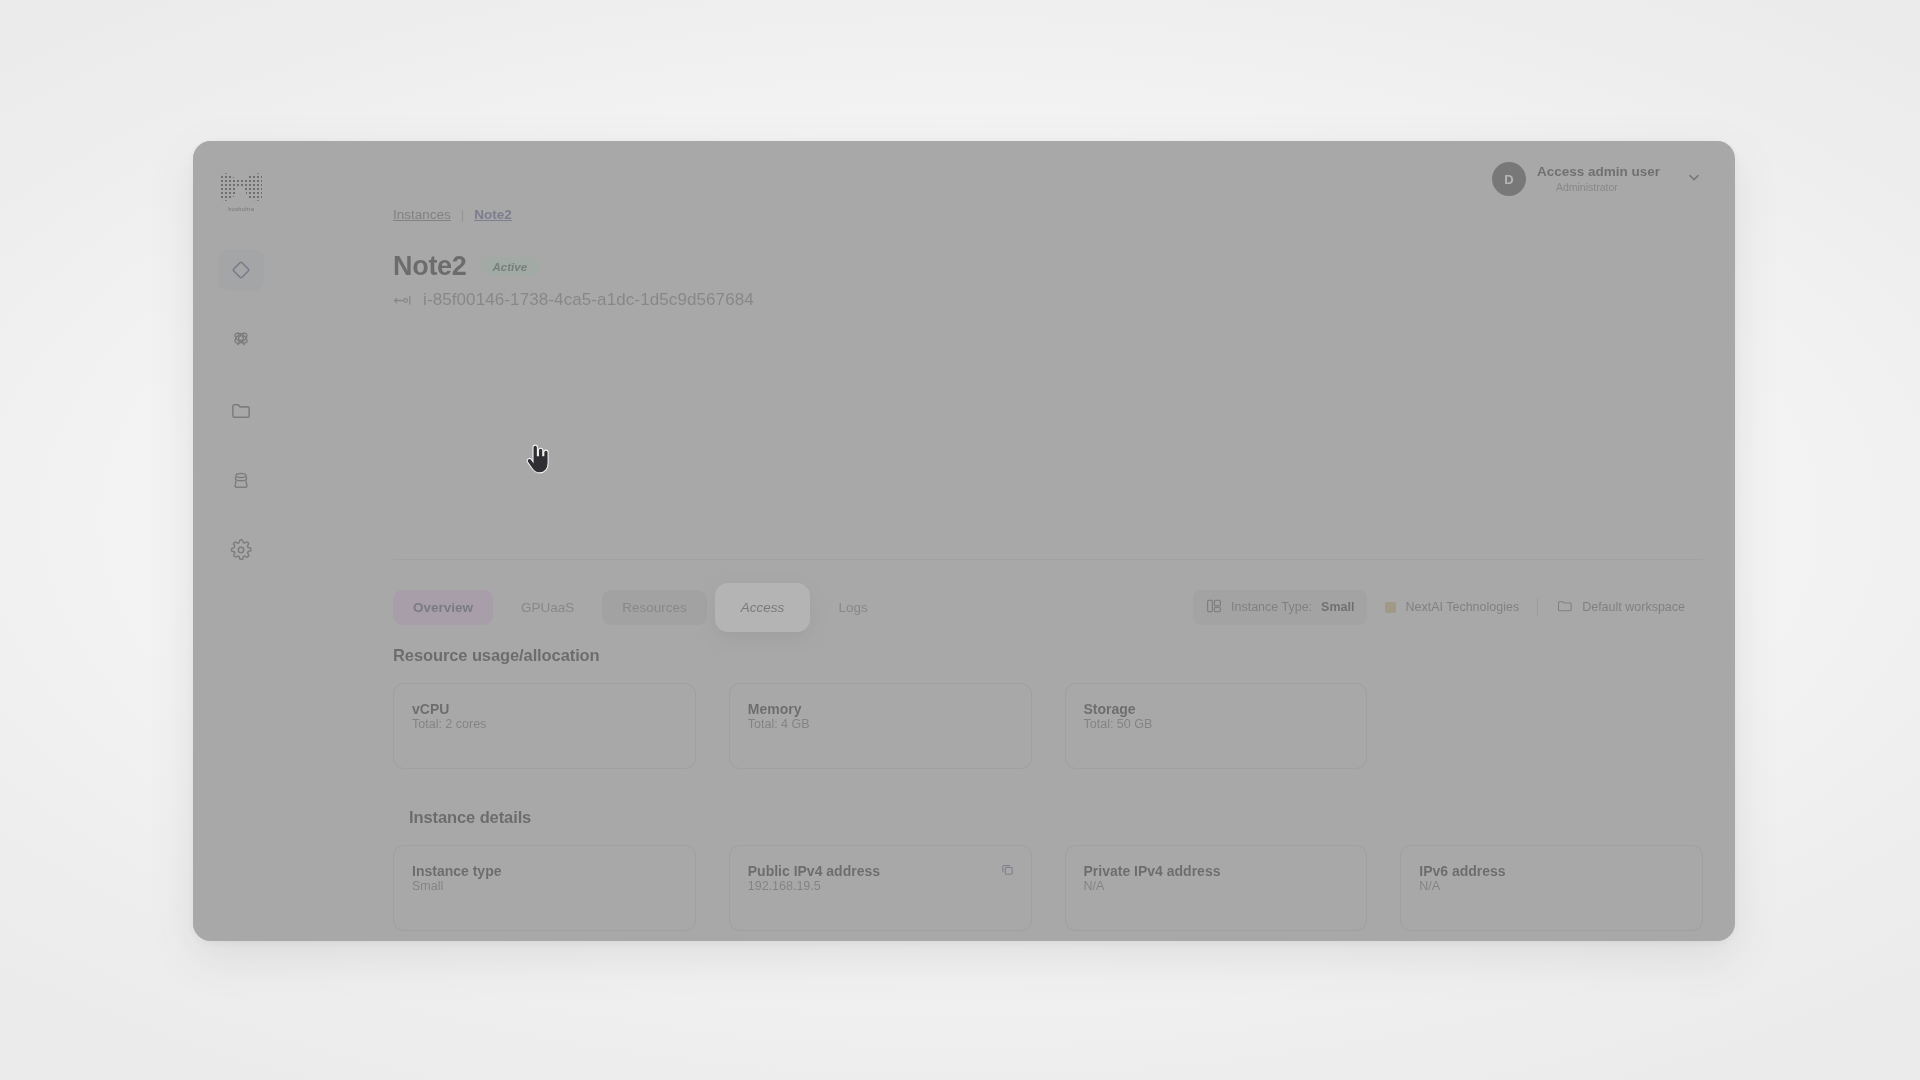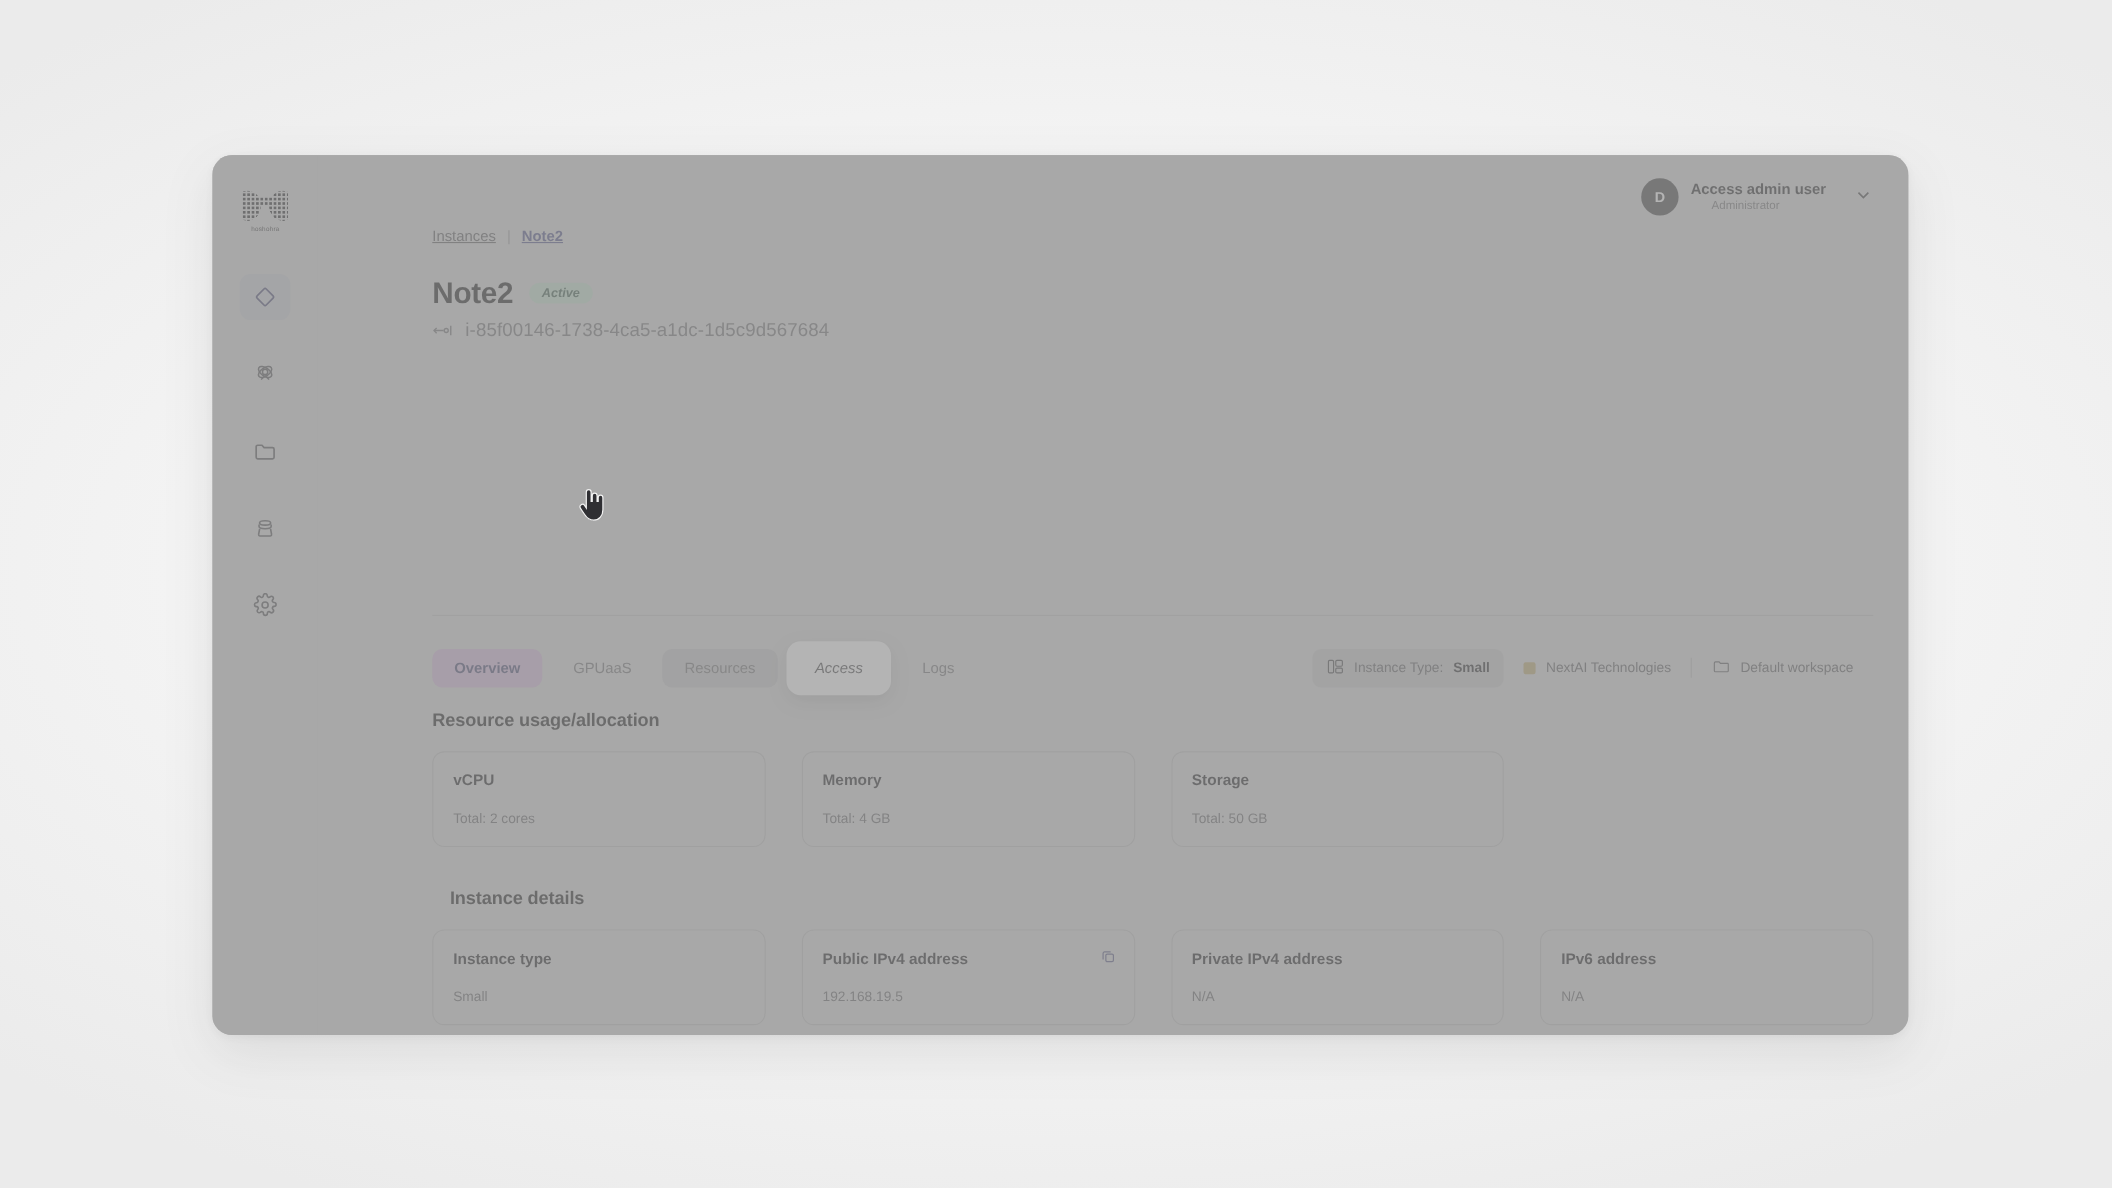--- a/index.html
+++ b/index.html
@@ -305,21 +305,20 @@
   }
   .card.empty { border: none; background: none; }
   .card-label {
     font-size: 14px;
     font-weight: bold;
     color: #15151a;
   }
   .card-value {
     font-size: 12.5px;
     color: #5e5e64;
-    margin-top: 20px;
   }
   .card-copy {
     position: absolute;
     right: 16px; top: 16px;
     color: #4b4fb0;
     cursor: pointer;
   }
 
   
   #cursor {

